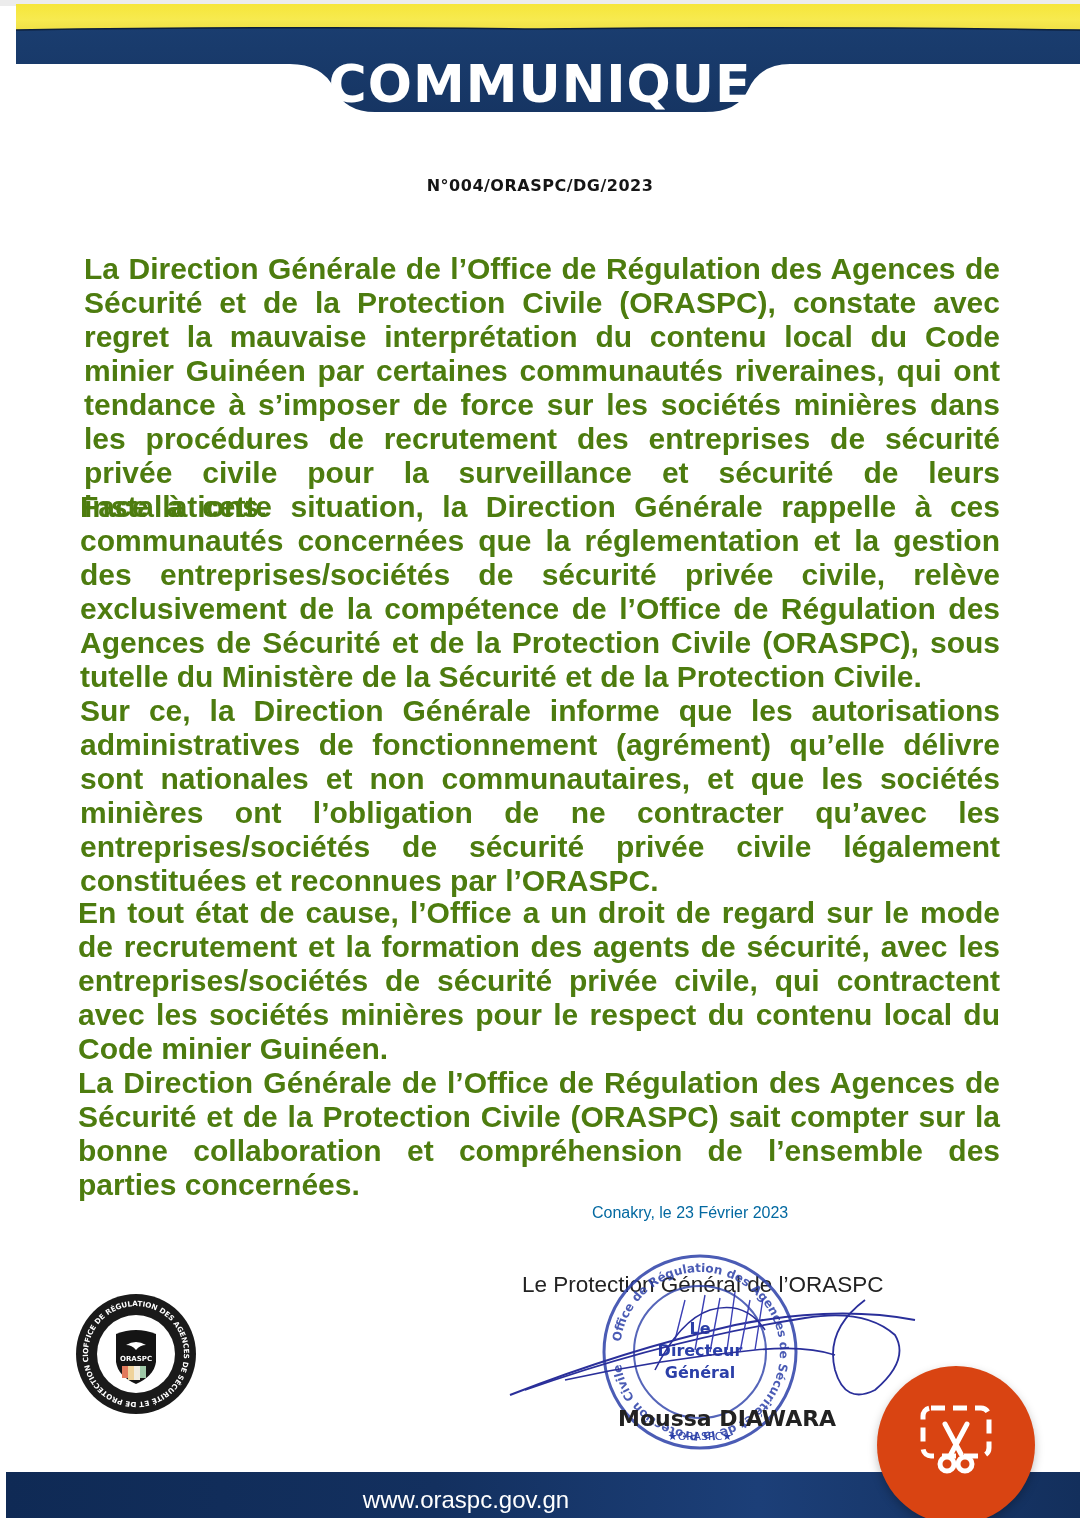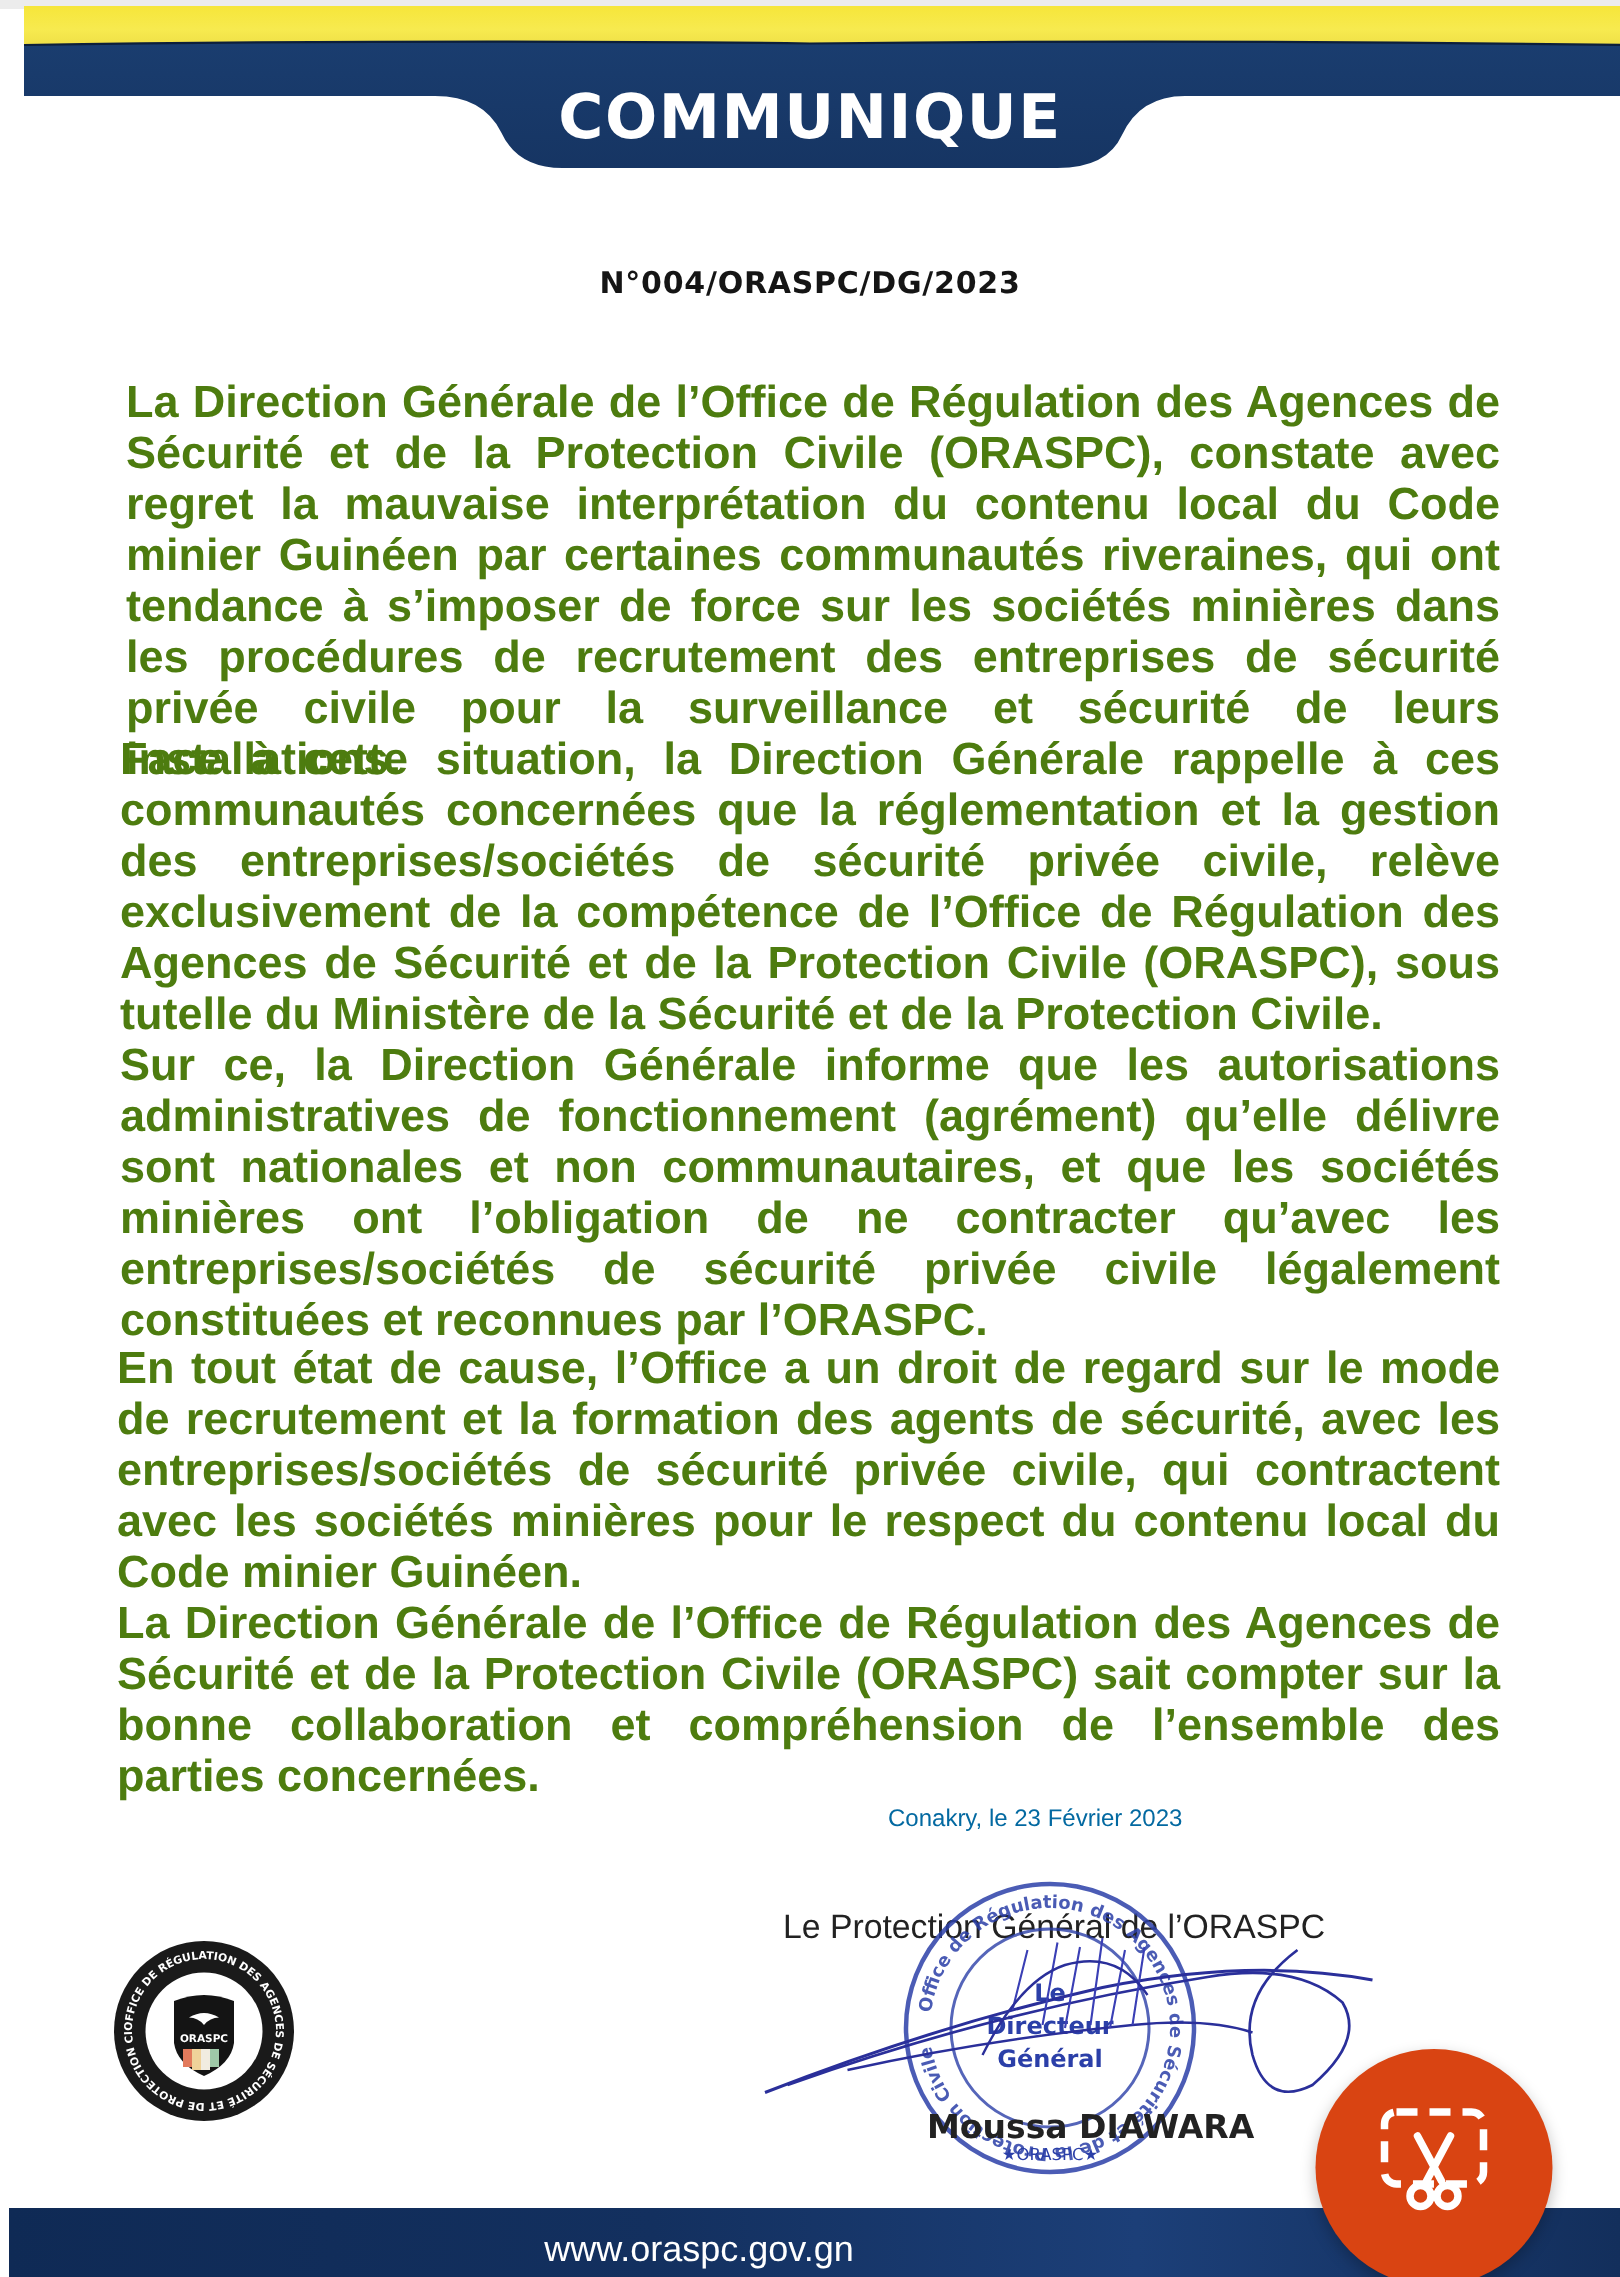--- a/index.html
+++ b/index.html
@@ -10,26 +10,26 @@
     color: #1c1c1c;
   }
   .top-strip { position: absolute; left: 0; top: 0; width: 1080px; height: 6px; background: #ececec; }
   .yellow-band {
     position: absolute; left: 16px; top: 4px; width: 1064px; height: 26px;
     background: linear-gradient(180deg, #f6e63a 0%, #f7ea4f 60%, #efe047 100%);
   }
   .header-svg { position: absolute; left: 0; top: 0; }
   .header-title {
     position: absolute; left: 0; width: 1080px; top: 54px; text-align: center;
-    color: #ffffff; font-weight: bold; font-size: 41px; letter-spacing: 1px;
+    color: #ffffff; font-weight: bold; font-size: 52px; letter-spacing: 1px;
     font-family: "DejaVu Sans", sans-serif;
   }
   .ref-number {
     position: absolute; left: 0; width: 1080px; top: 176px; text-align: center;
-    font-size: 20px; font-weight: bold; letter-spacing: 0.5px;
+    font-size: 16px; font-weight: bold; letter-spacing: 0.5px;
     font-family: "DejaVu Sans", sans-serif; color: #151515;
   }
   .para {
     position: absolute; left: 80px; width: 920px; margin: 0;
     font-size: 30px; line-height: 34px; text-align: justify;
     color: #4d7c0f;
     font-weight: bold;
   }
   .para.p1 { top: 252px; left: 84px; width: 916px; }
   .para.p2 { top: 490px; }

